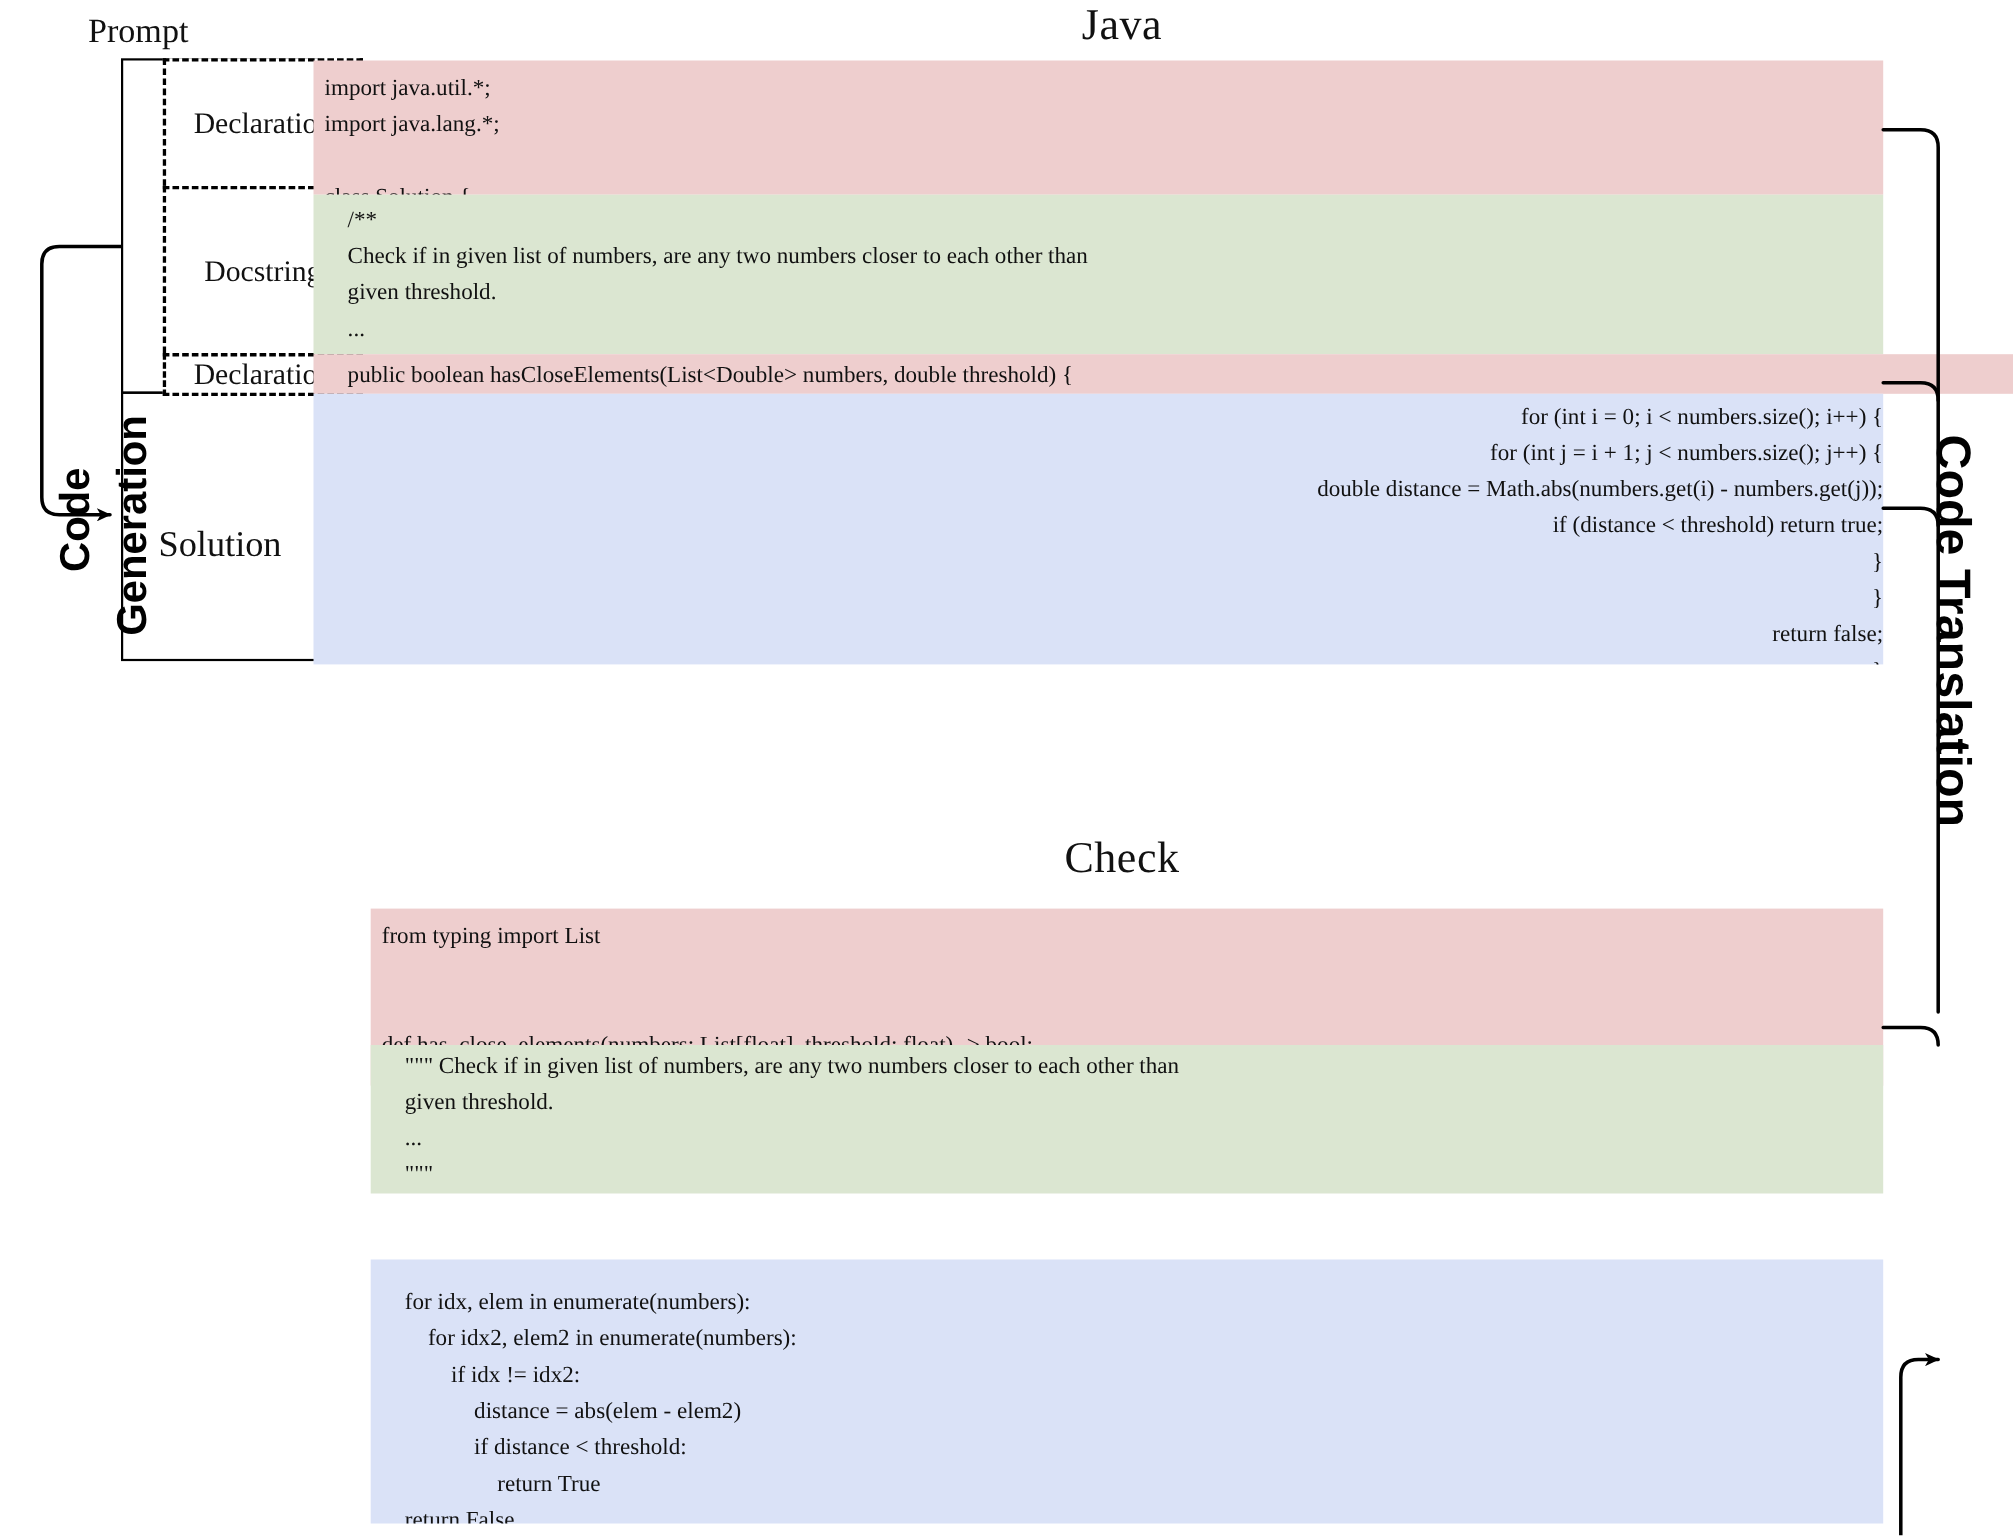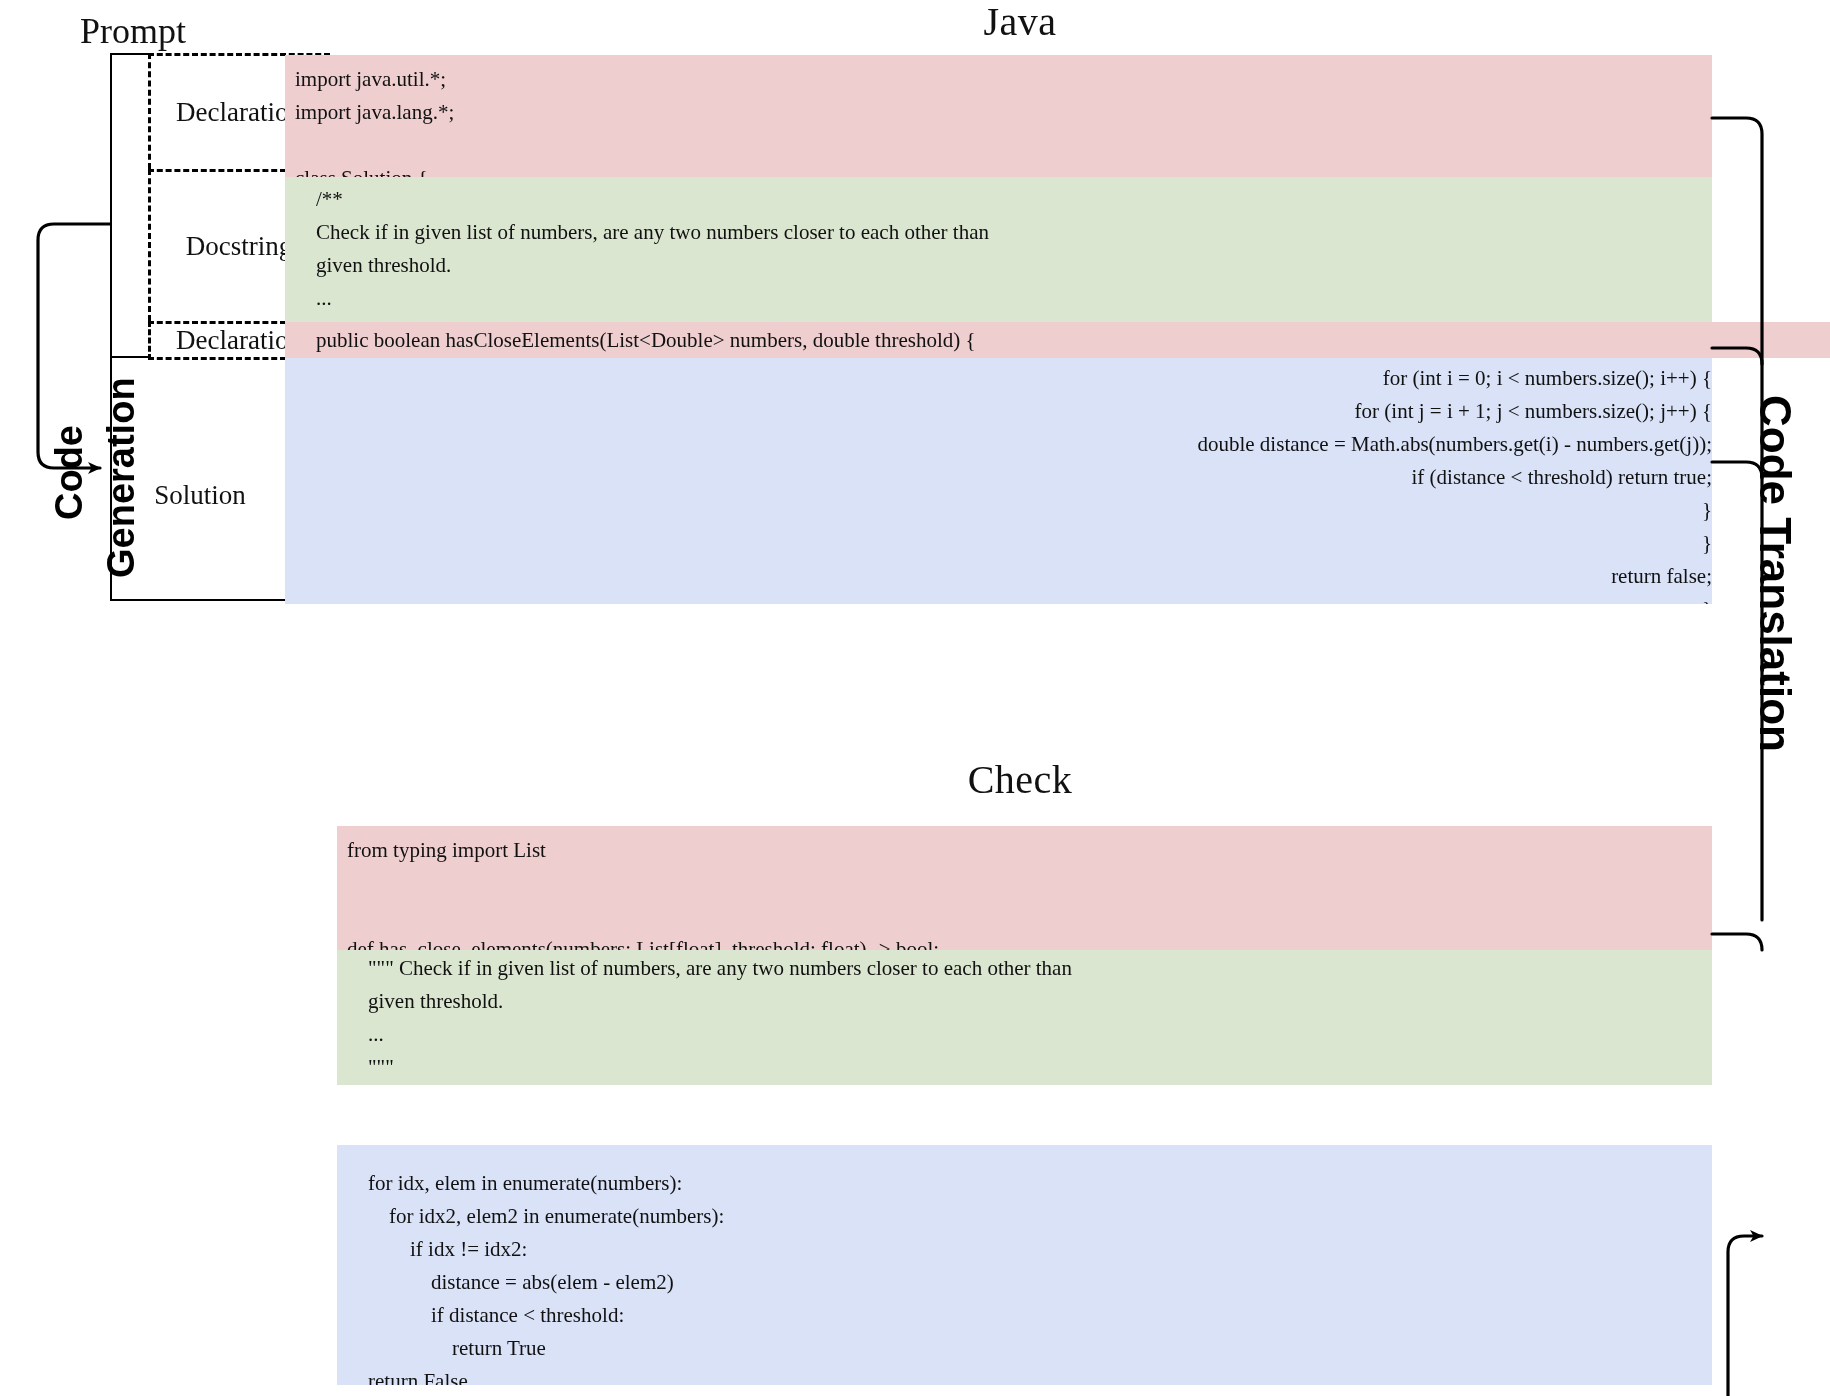--- a/index.html
+++ b/index.html
@@ -19,25 +19,25 @@
   .dash-box-inner{
     position:absolute;display:flex;align-items:center;justify-content:center;
     font-size:27px;color:#111;box-sizing:border-box;background:#fff;
     border-left:3px dashed #000;border-right:3px dashed #000;
   }
   .dash-top{border-top:3px dashed #000;}
   .dash-bot{border-bottom:3px dashed #000;}
 
   .slot-label{
     position:absolute;display:flex;align-items:center;justify-content:center;
-    font-size:27px;color:#111;white-space:nowrap;
+    font-size:33px;color:#111;white-space:nowrap;
   }
 
   .prompt-label{
-    position:absolute;font-size:36px;color:#111;white-space:nowrap;
+    position:absolute;font-size:31px;color:#111;white-space:nowrap;
   }
 
   
   .code-block{
     position:absolute;box-sizing:border-box;
     font-family:"Liberation Serif","DejaVu Serif",serif;
     font-size:21px;line-height:33px;color:#111;
     white-space:pre;overflow:hidden;
   }
   .c-decl{background:#eecece;}

